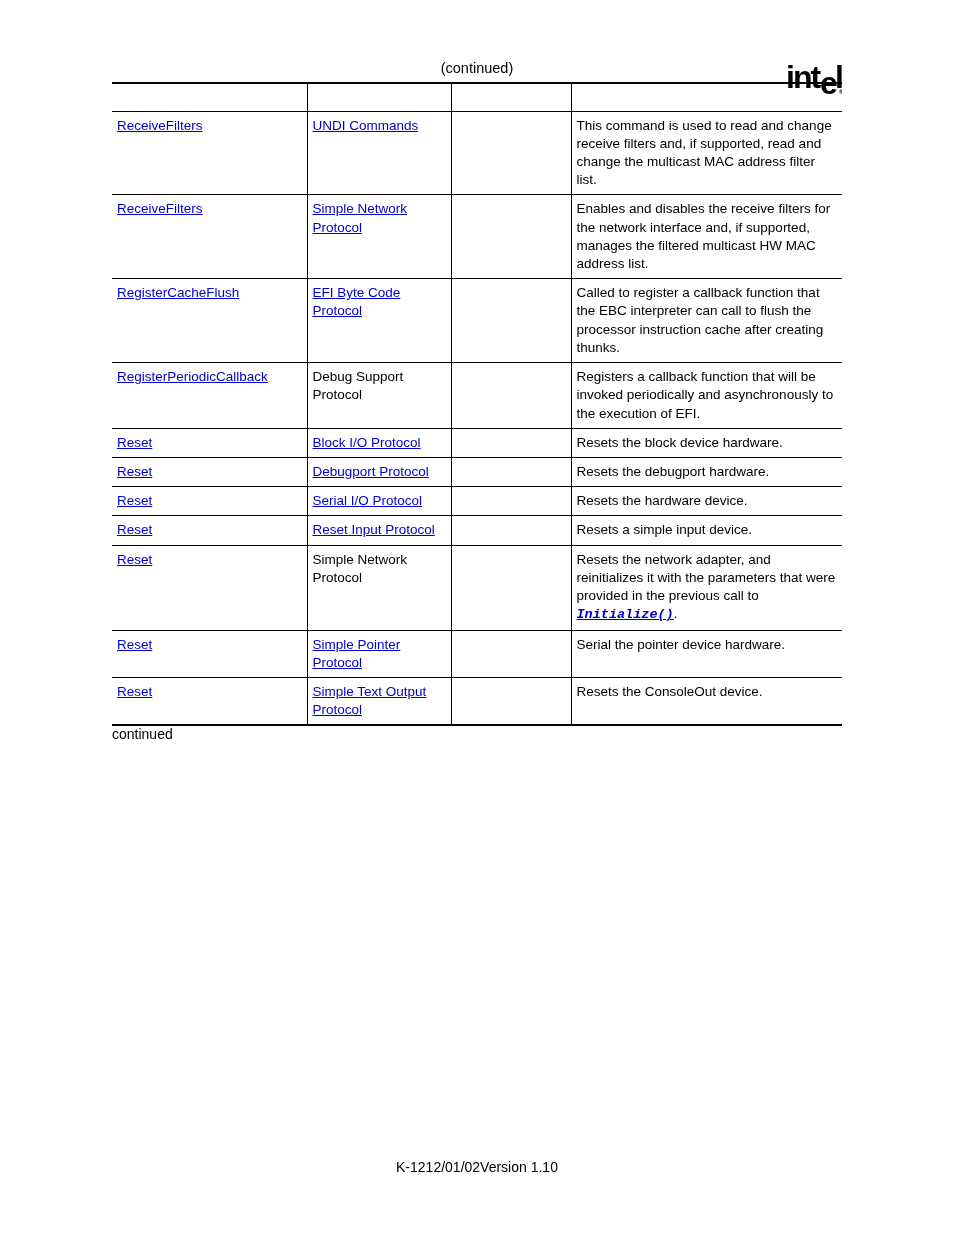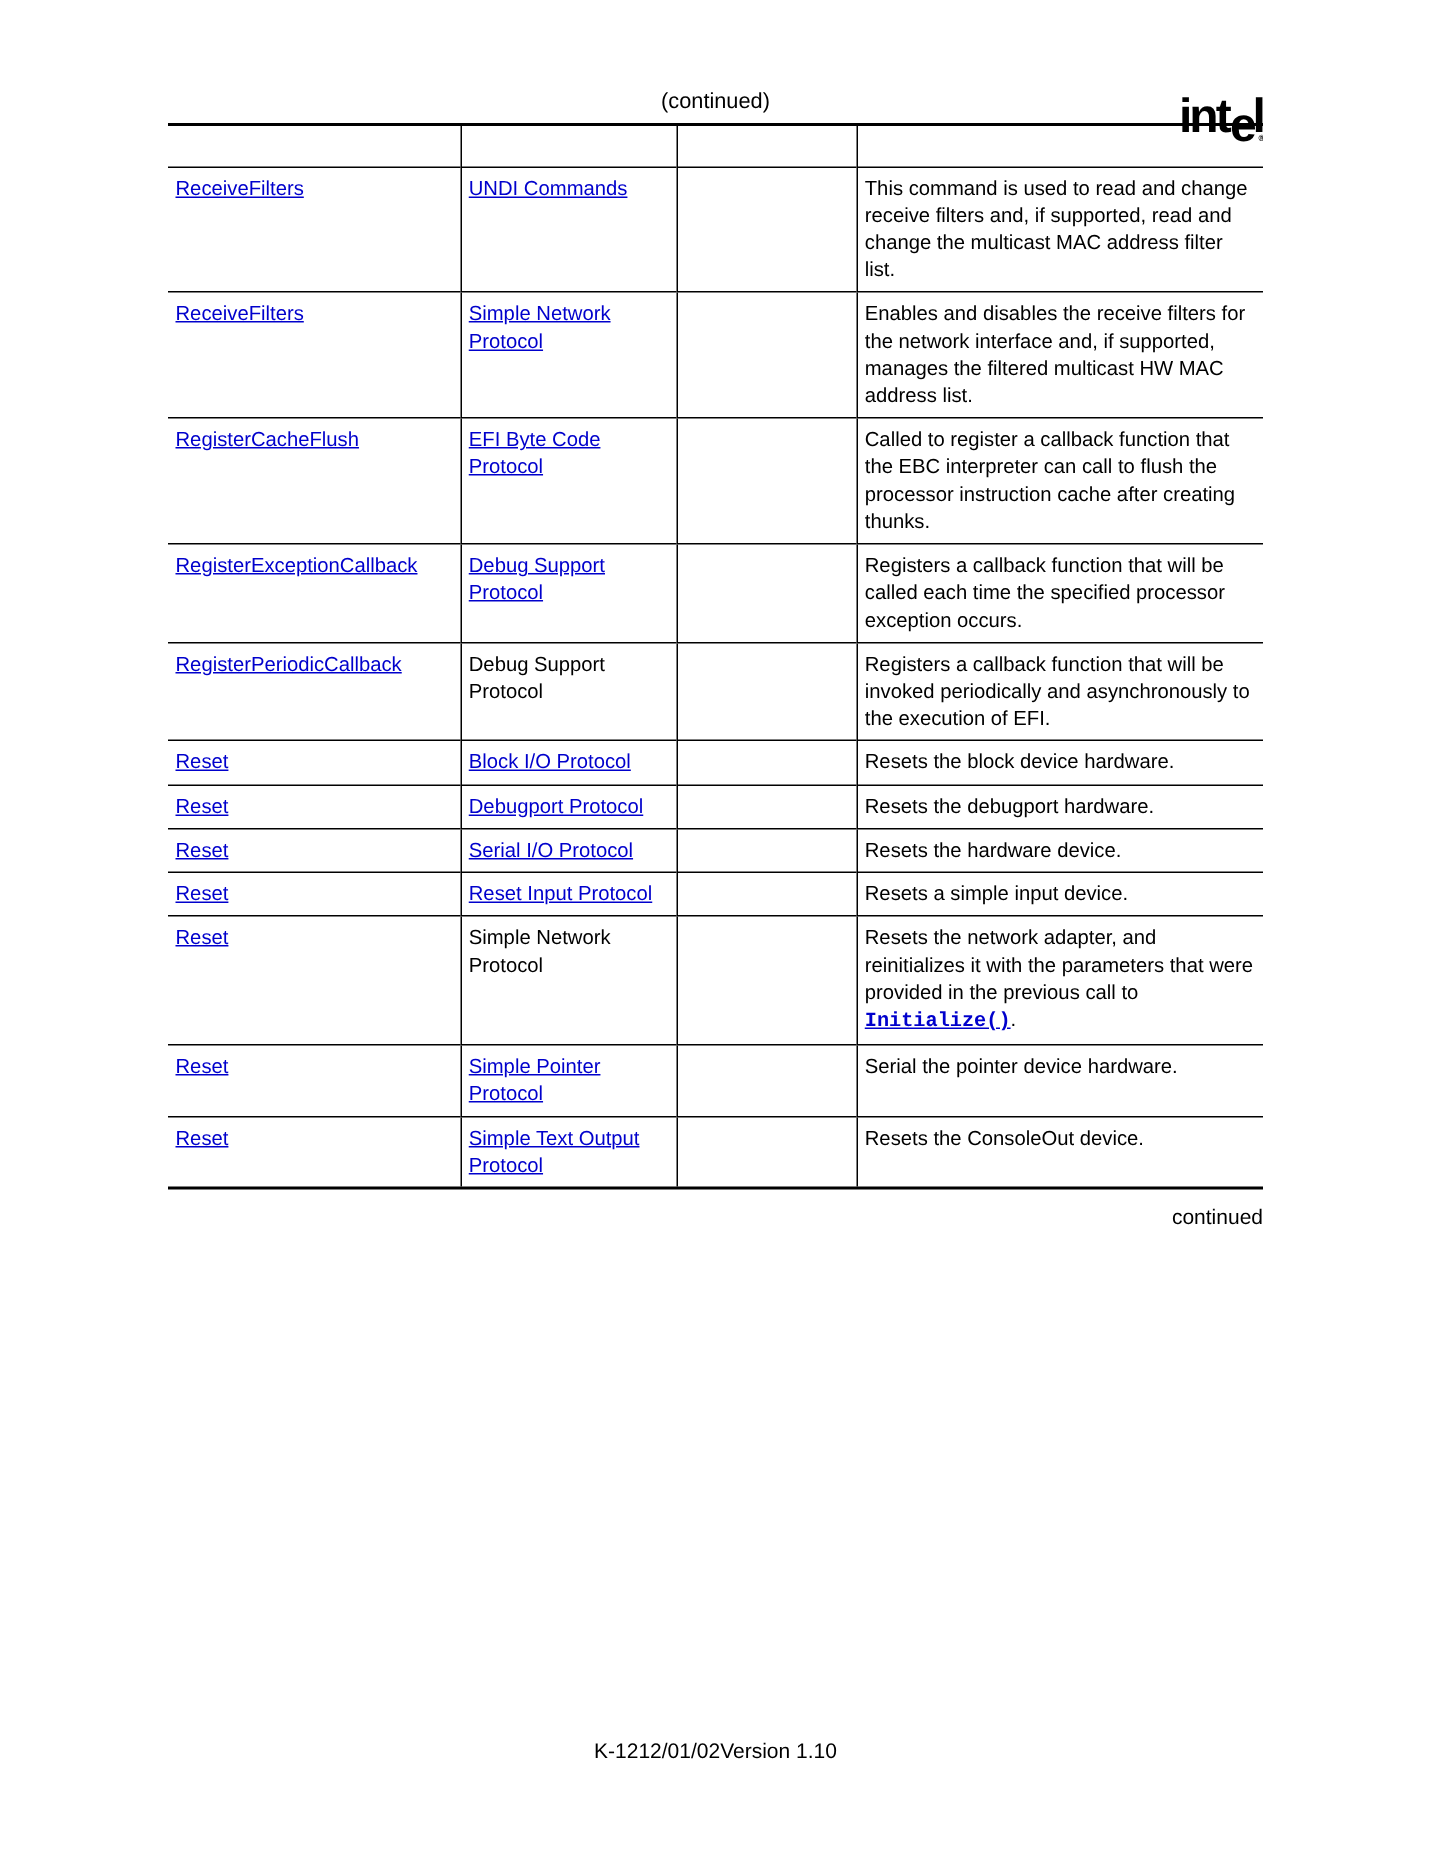--- a/index.html
+++ b/index.html
@@ -42,22 +42,22 @@
     border-right: 1px solid #000;
     padding: 5px 6px 5px 5px;
     vertical-align: top;
     line-height: 1.35;
   }
   td:last-child { border-right: none; }
   thead td { border-top: none; }
   tbody tr:last-child td { border-bottom: 2px solid #000; }
   .link { color: #0000cc; text-decoration: underline; }
   .plain { color: #000; }
-  .mono { font-family: "Courier New", monospace; font-weight: bold; font-size: 13.5px; }
-  .continued-bottom { text-align: right; margin-top: 10px; font-size: 14px; }
+  .mono { font-family: "Courier New", monospace; font-weight: bold; font-size: 13.5px; font-style: italic; }
+  .continued-bottom { text-align: left; font-size: 14px; }
   .footer {
     position: absolute;
     bottom: 60px;
     left: 112px;
     right: 112px;
     display: flex;
     justify-content: center;
     font-size: 14px;
   }
 </style>
@@ -101,26 +101,20 @@
         <td><span class="link">ReceiveFilters</span></td>
         <td><span class="link">Simple Network Protocol</span></td>
         <td></td>
         <td><span class="">Enables and disables the receive filters for the network interface and, if supported, manages the filtered multicast HW MAC address list.</span></td>
       </tr>
       <tr>
         <td><span class="link">RegisterCacheFlush</span></td>
         <td><span class="link">EFI Byte Code Protocol</span></td>
         <td></td>
         <td><span class="">Called to register a callback function that the EBC interpreter can call to flush the processor instruction cache after creating thunks.</span></td>
-      </tr>
-      <tr>
-        <td><span class="link">RegisterExceptionCallback</span></td>
-        <td><span class="link">Debug Support Protocol</span></td>
-        <td></td>
-        <td><span class="">Registers a callback function that will be called each time the specified processor exception occurs.</span></td>
       </tr>
       <tr>
         <td><span class="link">RegisterPeriodicCallback</span></td>
         <td><span class="plain">Debug Support Protocol</span></td>
         <td></td>
         <td><span class="">Registers a callback function that will be invoked periodically and asynchronously to the execution of EFI.</span></td>
       </tr>
       <tr>
         <td><span class="link">Reset</span></td>
         <td><span class="link">Block I/O Protocol</span></td>

